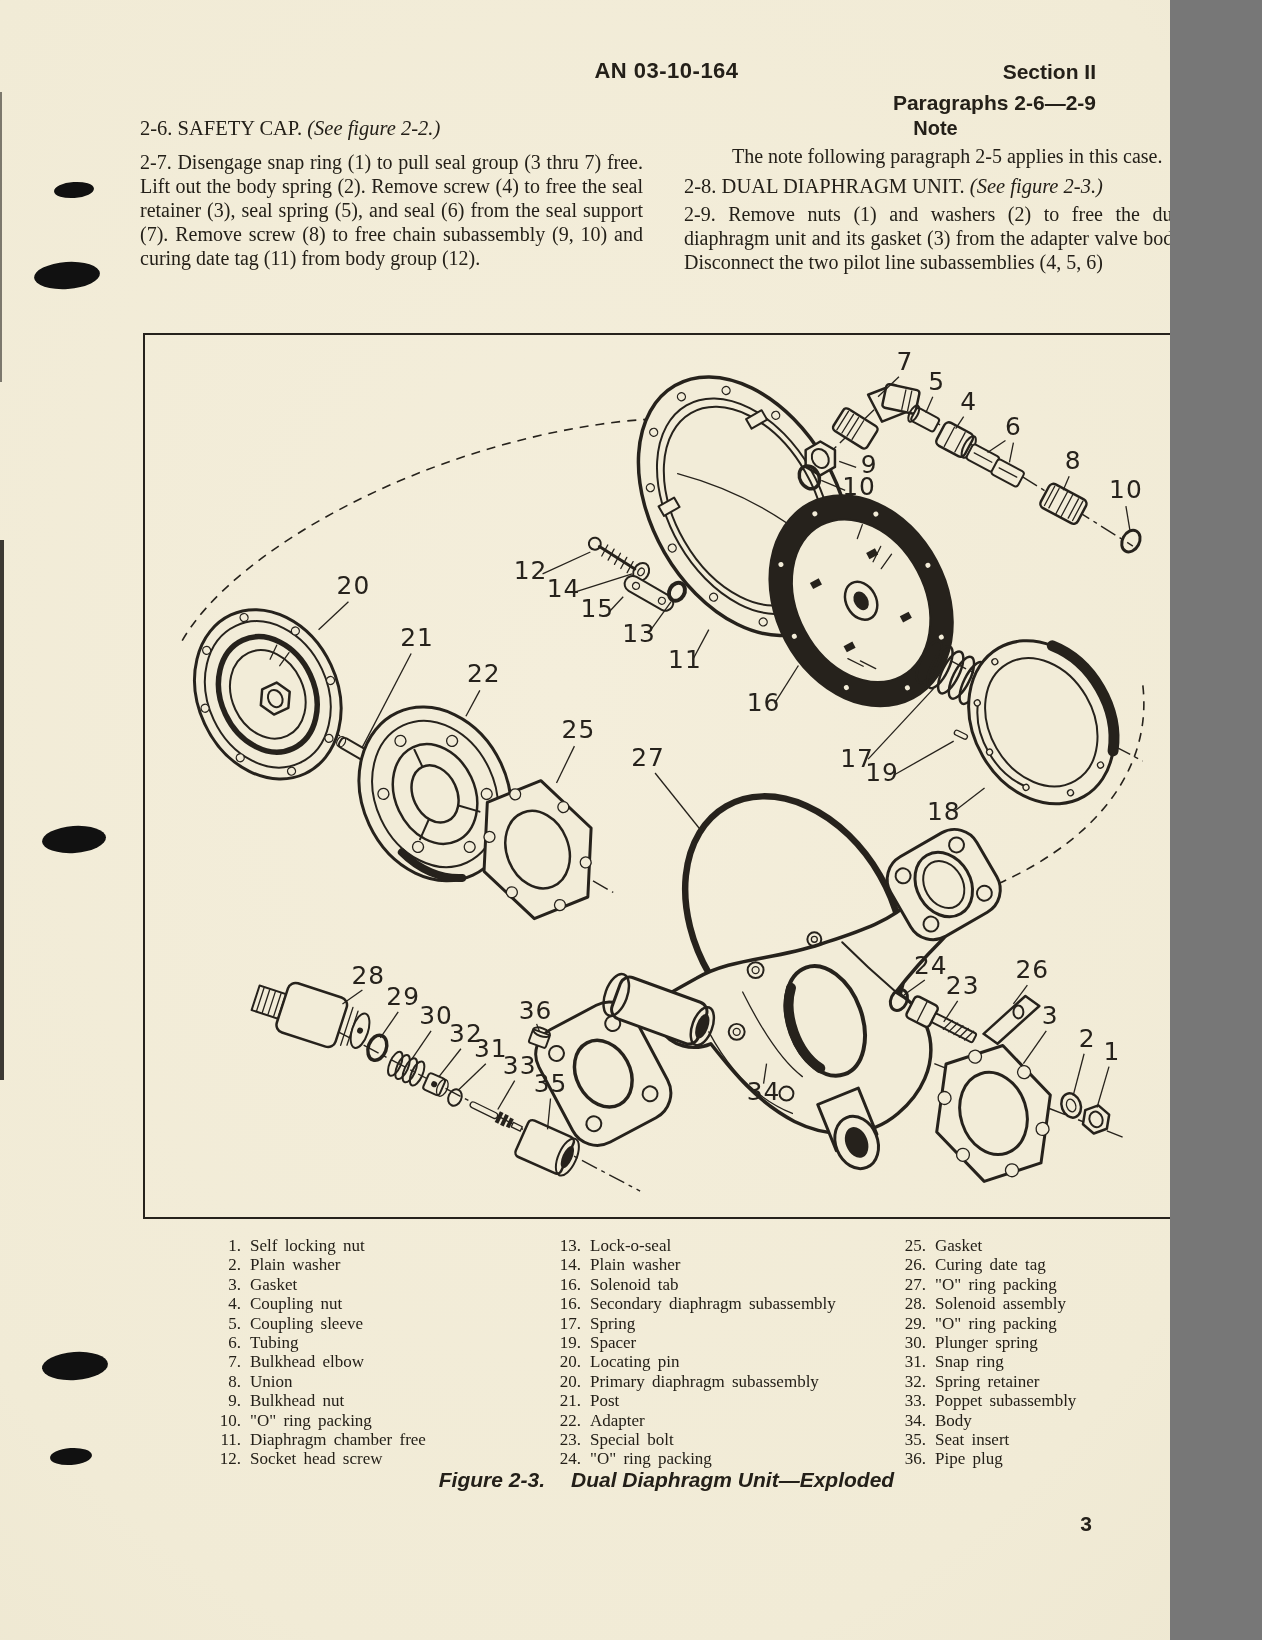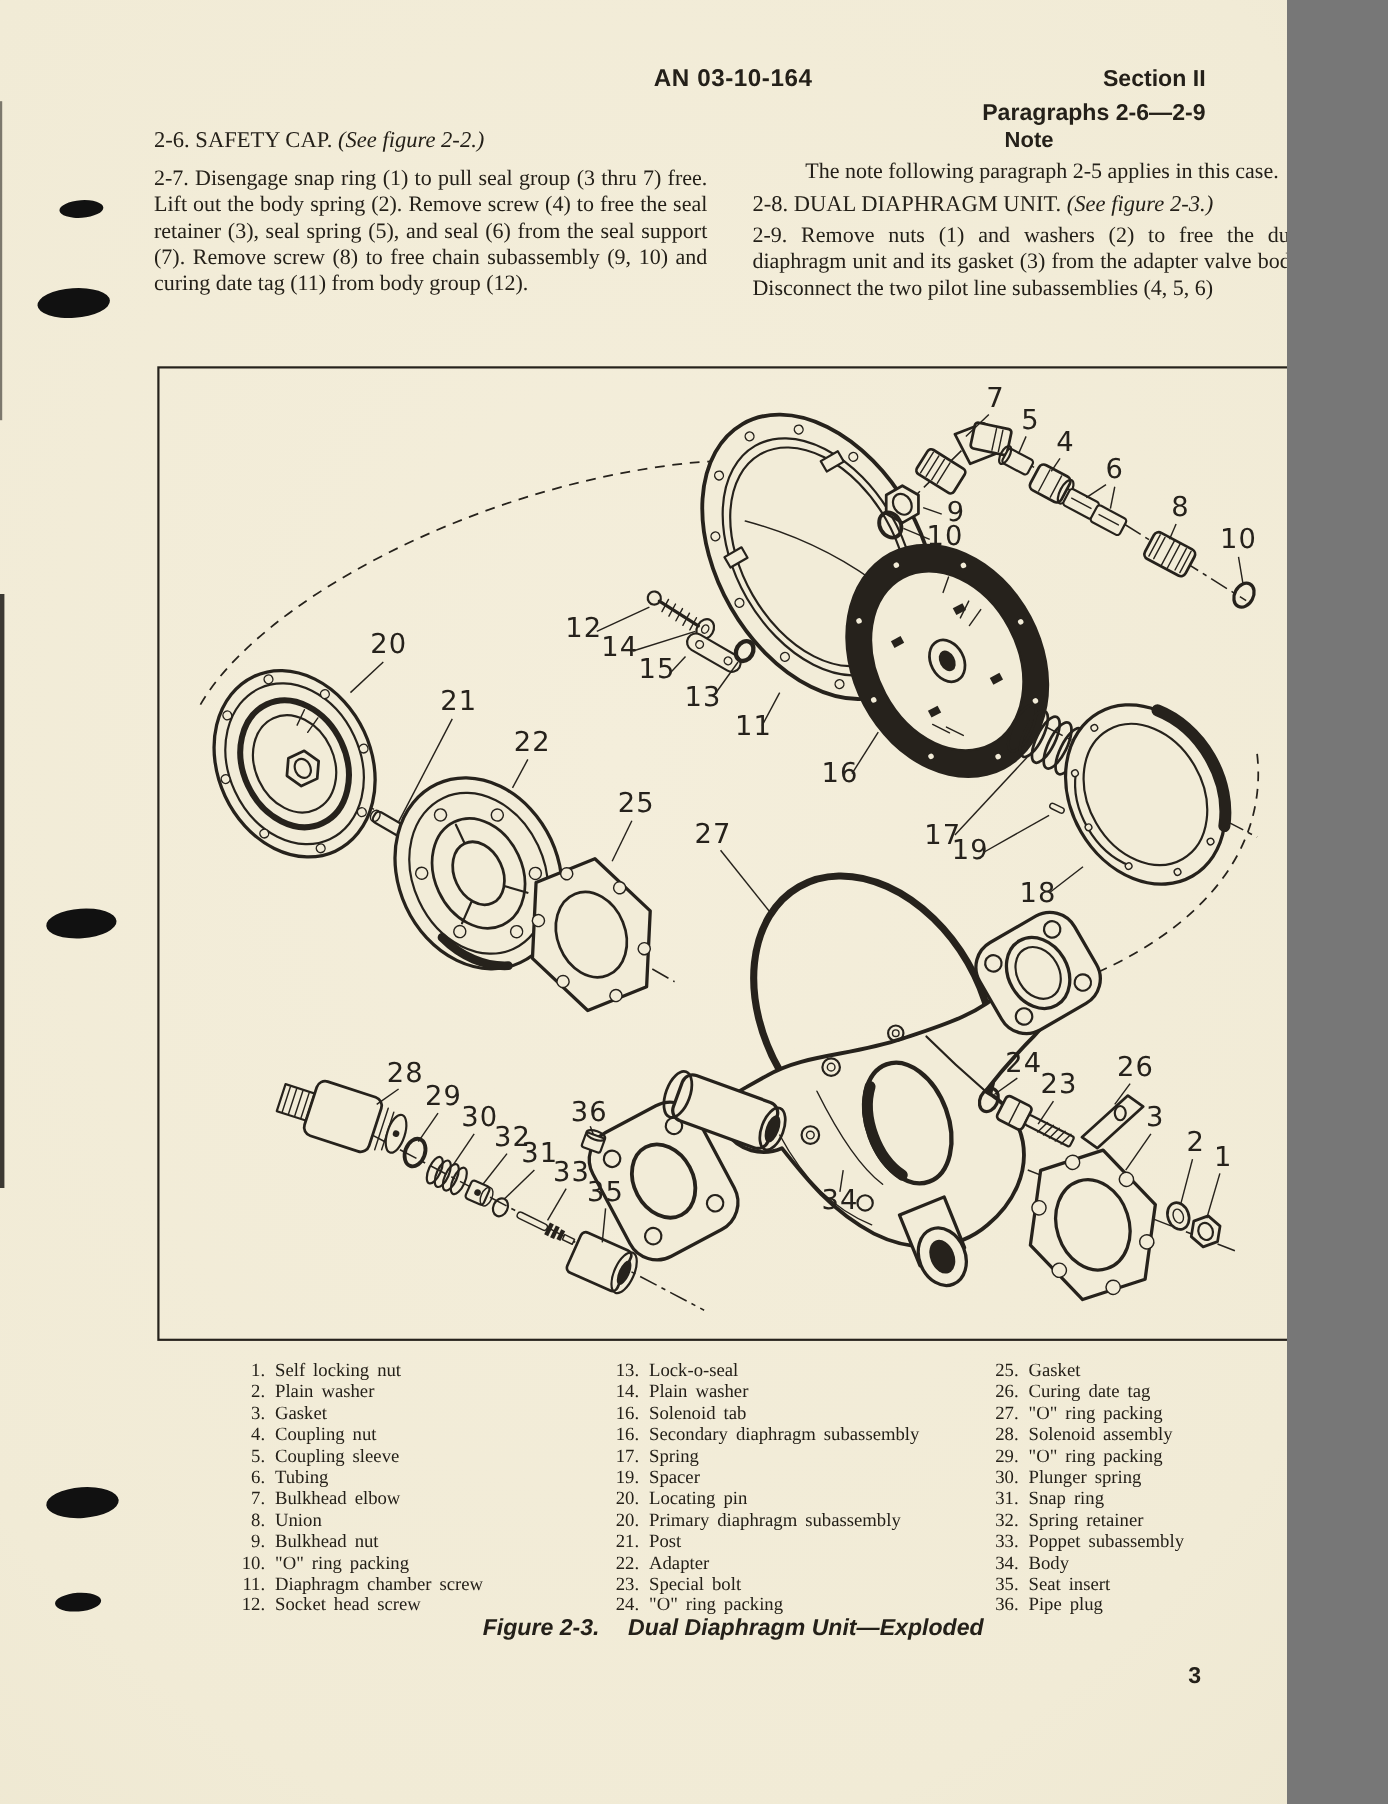--- a/index.html
+++ b/index.html
@@ -540,21 +540,21 @@
         <div class="part-row">
           <span class="pnum">9.</span>
           <span class="pname">Bulkhead nut</span>
         </div>
         <div class="part-row">
           <span class="pnum">10.</span>
           <span class="pname">"O" ring packing</span>
         </div>
         <div class="part-row">
           <span class="pnum">11.</span>
-          <span class="pname">Diaphragm chamber screw</span>
+          <span class="pname">Diaphragm chamber free</span>
         </div>
         <div class="part-row">
           <span class="pnum">12.</span>
           <span class="pname">Socket head screw</span>
         </div>
       </div>
     <div class="parts-col c2">
         <div class="part-row">
           <span class="pnum">13.</span>
           <span class="pname">Lock-o-seal</span>

